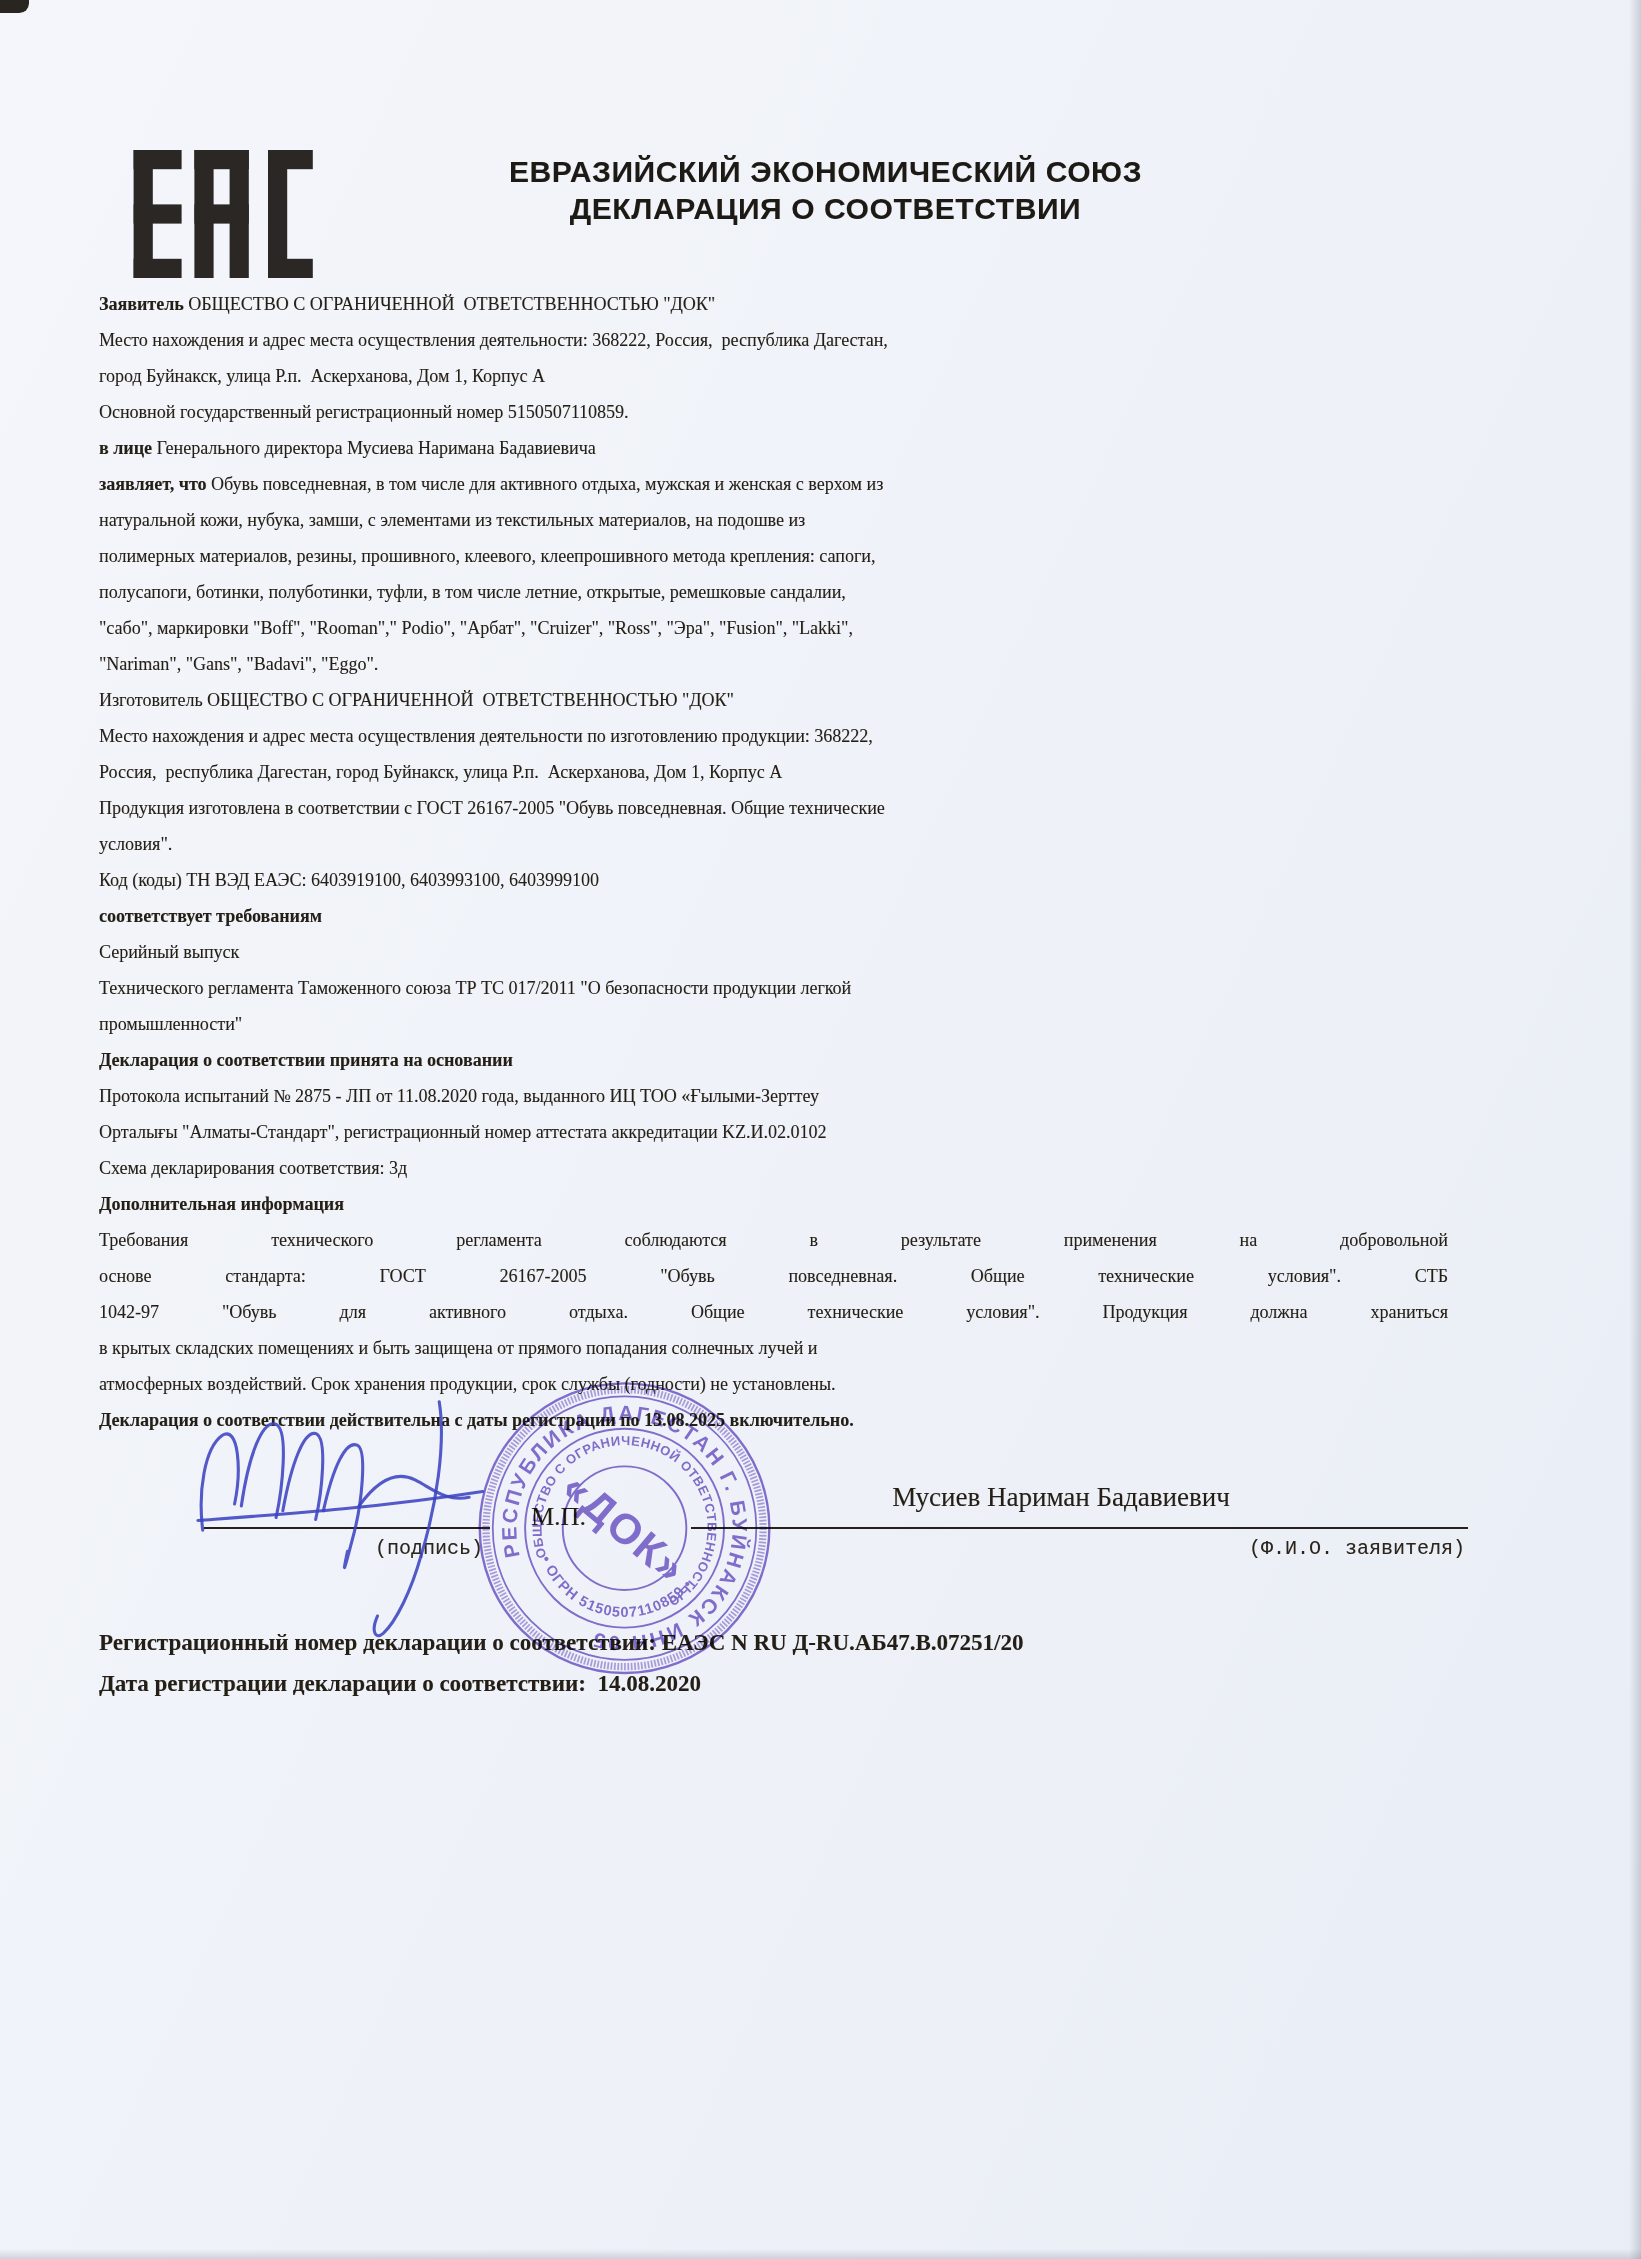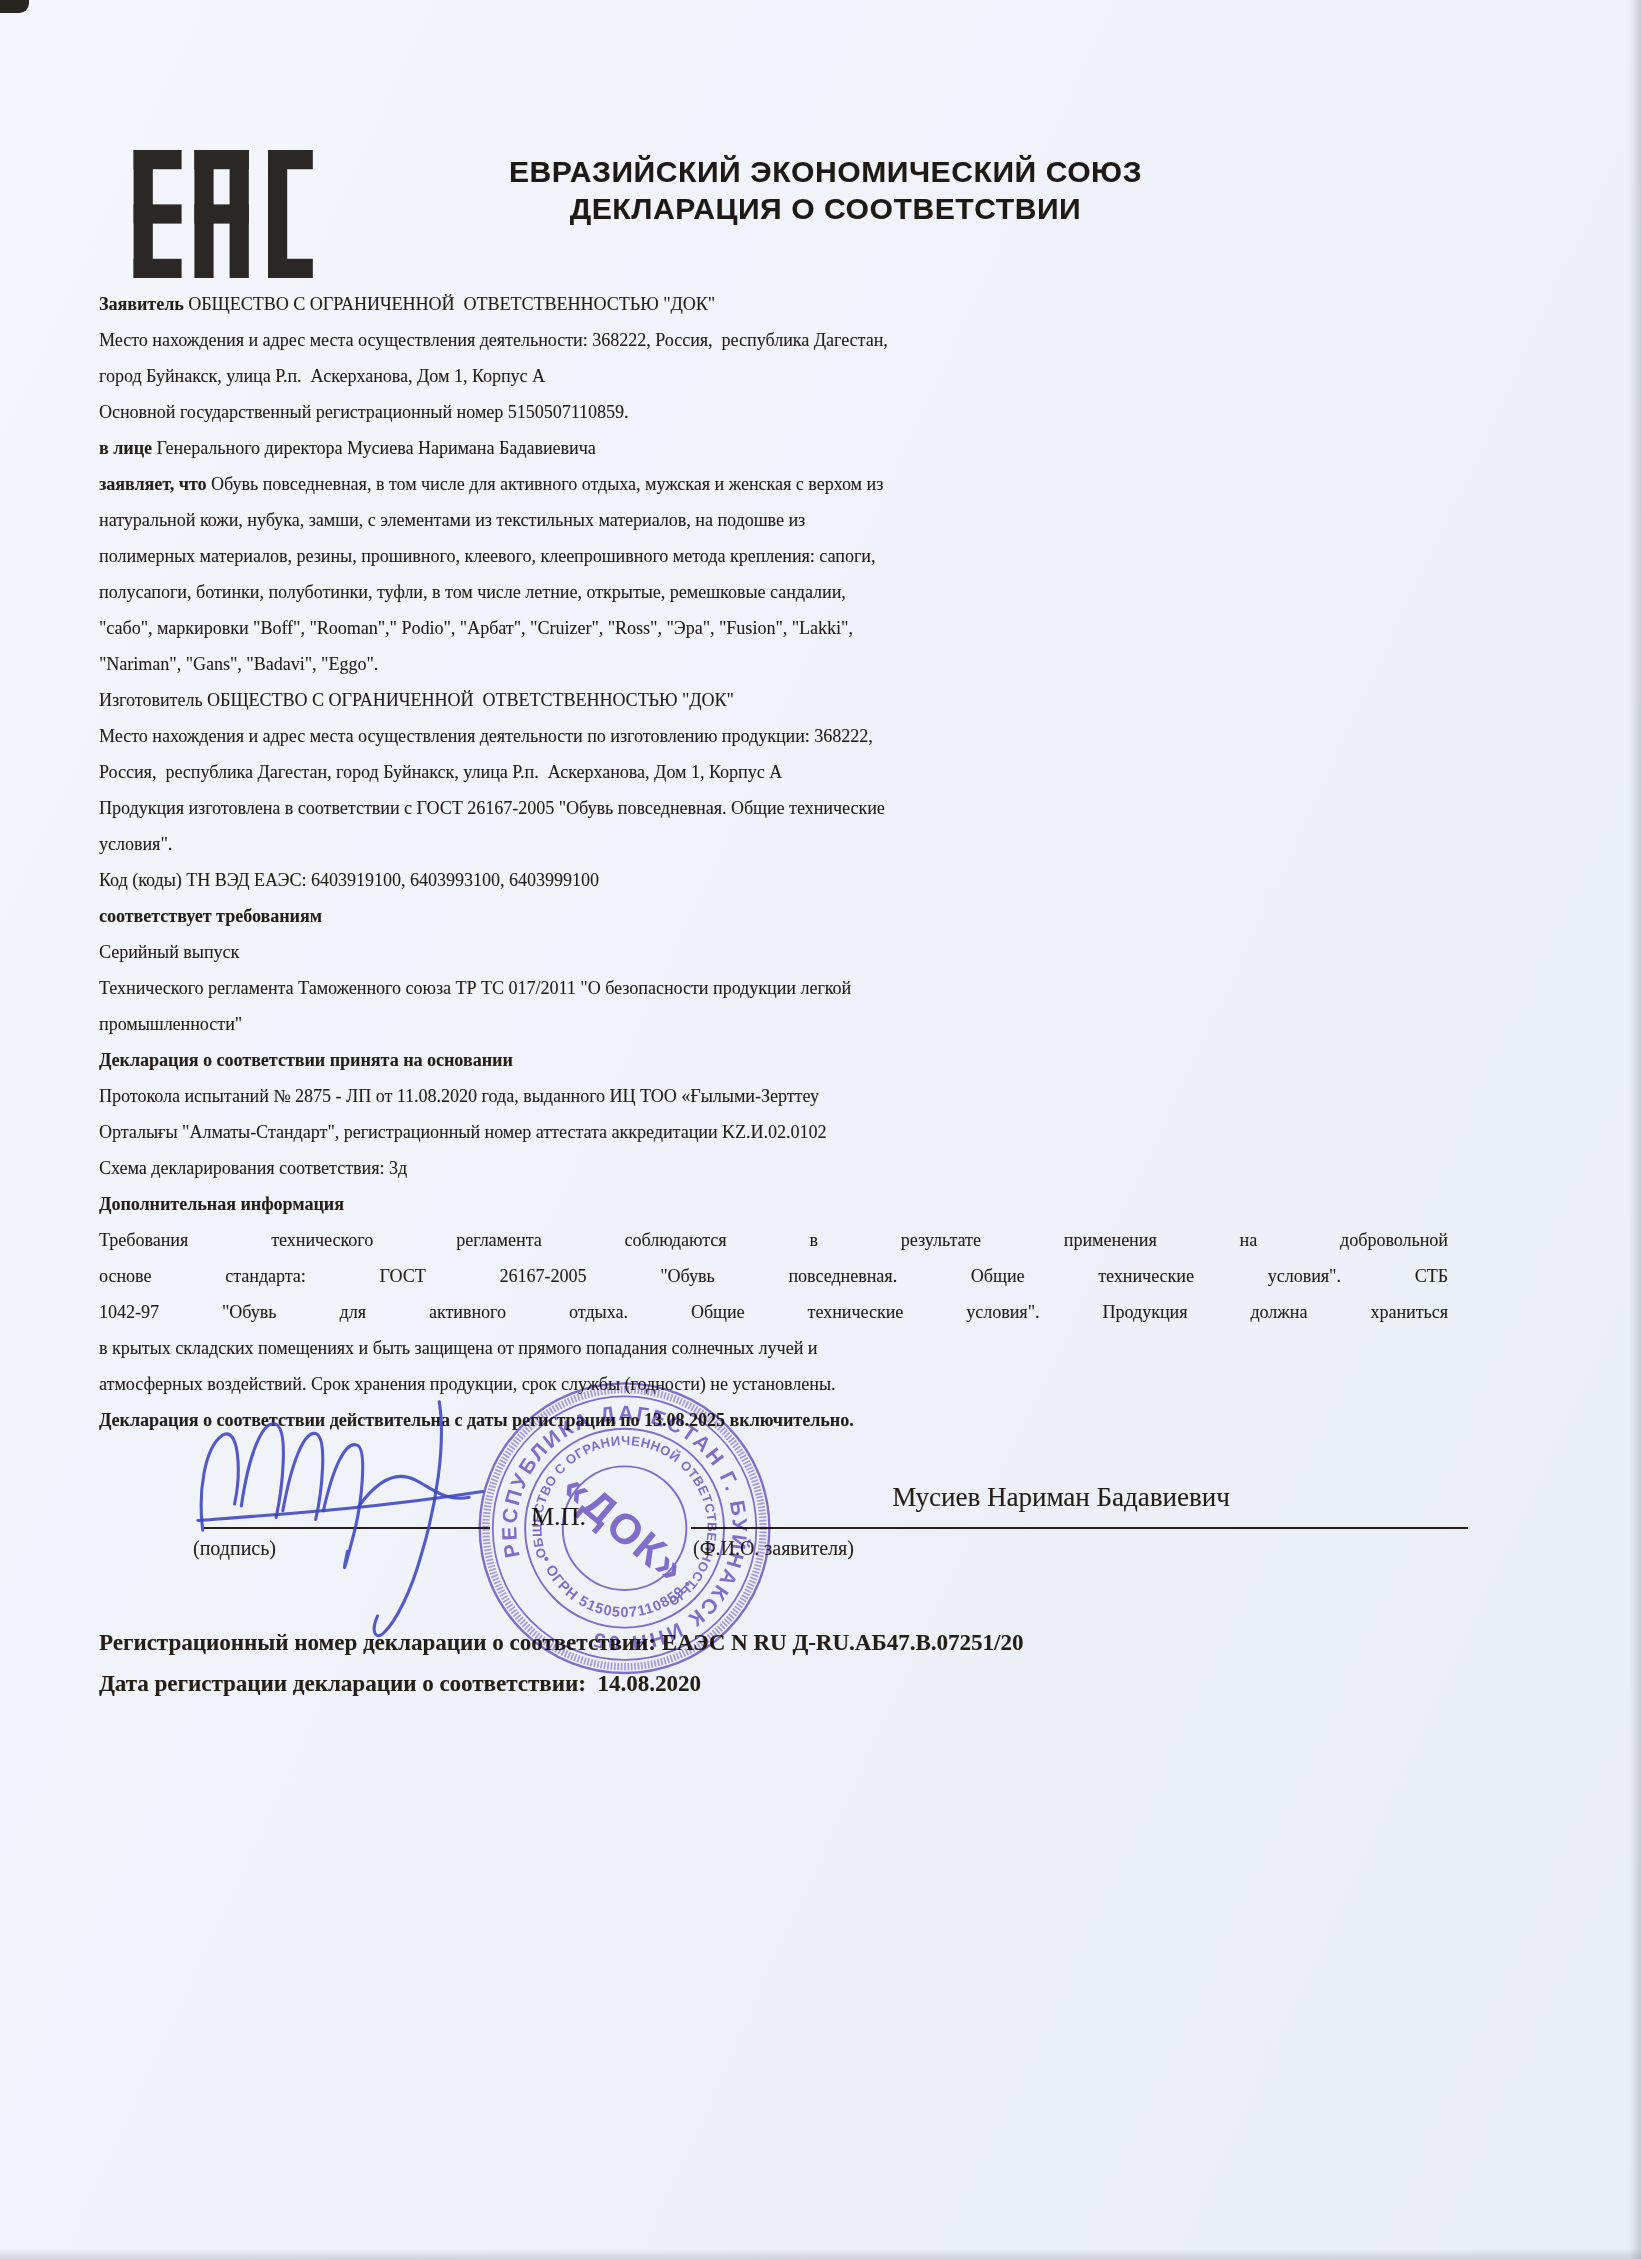--- a/index.html
+++ b/index.html
@@ -31,22 +31,23 @@
   .line{
     height:36px; line-height:36px; font-size:18px; white-space:pre;
     text-shadow:0.4px 0.4px 0 rgba(60,45,30,.28);
   }
   .line .b{font-weight:700;}
   .line.justify{white-space:normal; text-align:justify; text-align-last:justify;}
   .sign-line{position:absolute; height:1.9px; background:#26211a; top:1527px;}
   .sign-line.left{left:204px; width:286px;}
   .sign-line.right{left:691px; width:777px;}
   .caption{
-    position:absolute; font-size:20px; color:#2a241c; text-align:left;
+    position:absolute; font-size:20px; color:#2a241c; text-align:right;
     text-shadow:0.3px 0.3px 0 rgba(60,45,30,.25);
+    font-family:Liberation Mono, monospace;
   }
   .caption.sig{left:193px; width:290px; top:1537px;}
   .caption.fio{left:693px; width:772px; top:1537px;}
   .fio-name{
     position:absolute; left:675px; width:772px; top:1482px; text-align:center;
     font-size:27px; text-shadow:0.4px 0.4px 0 rgba(60,45,30,.28);
   }
   .mp{position:absolute; left:506px; top:1502px; font-size:26px;
     text-shadow:0.4px 0.4px 0 rgba(60,45,30,.28);margin-left:25px;}
   svg.overlay{position:absolute; left:0; top:0; pointer-events:none;}

